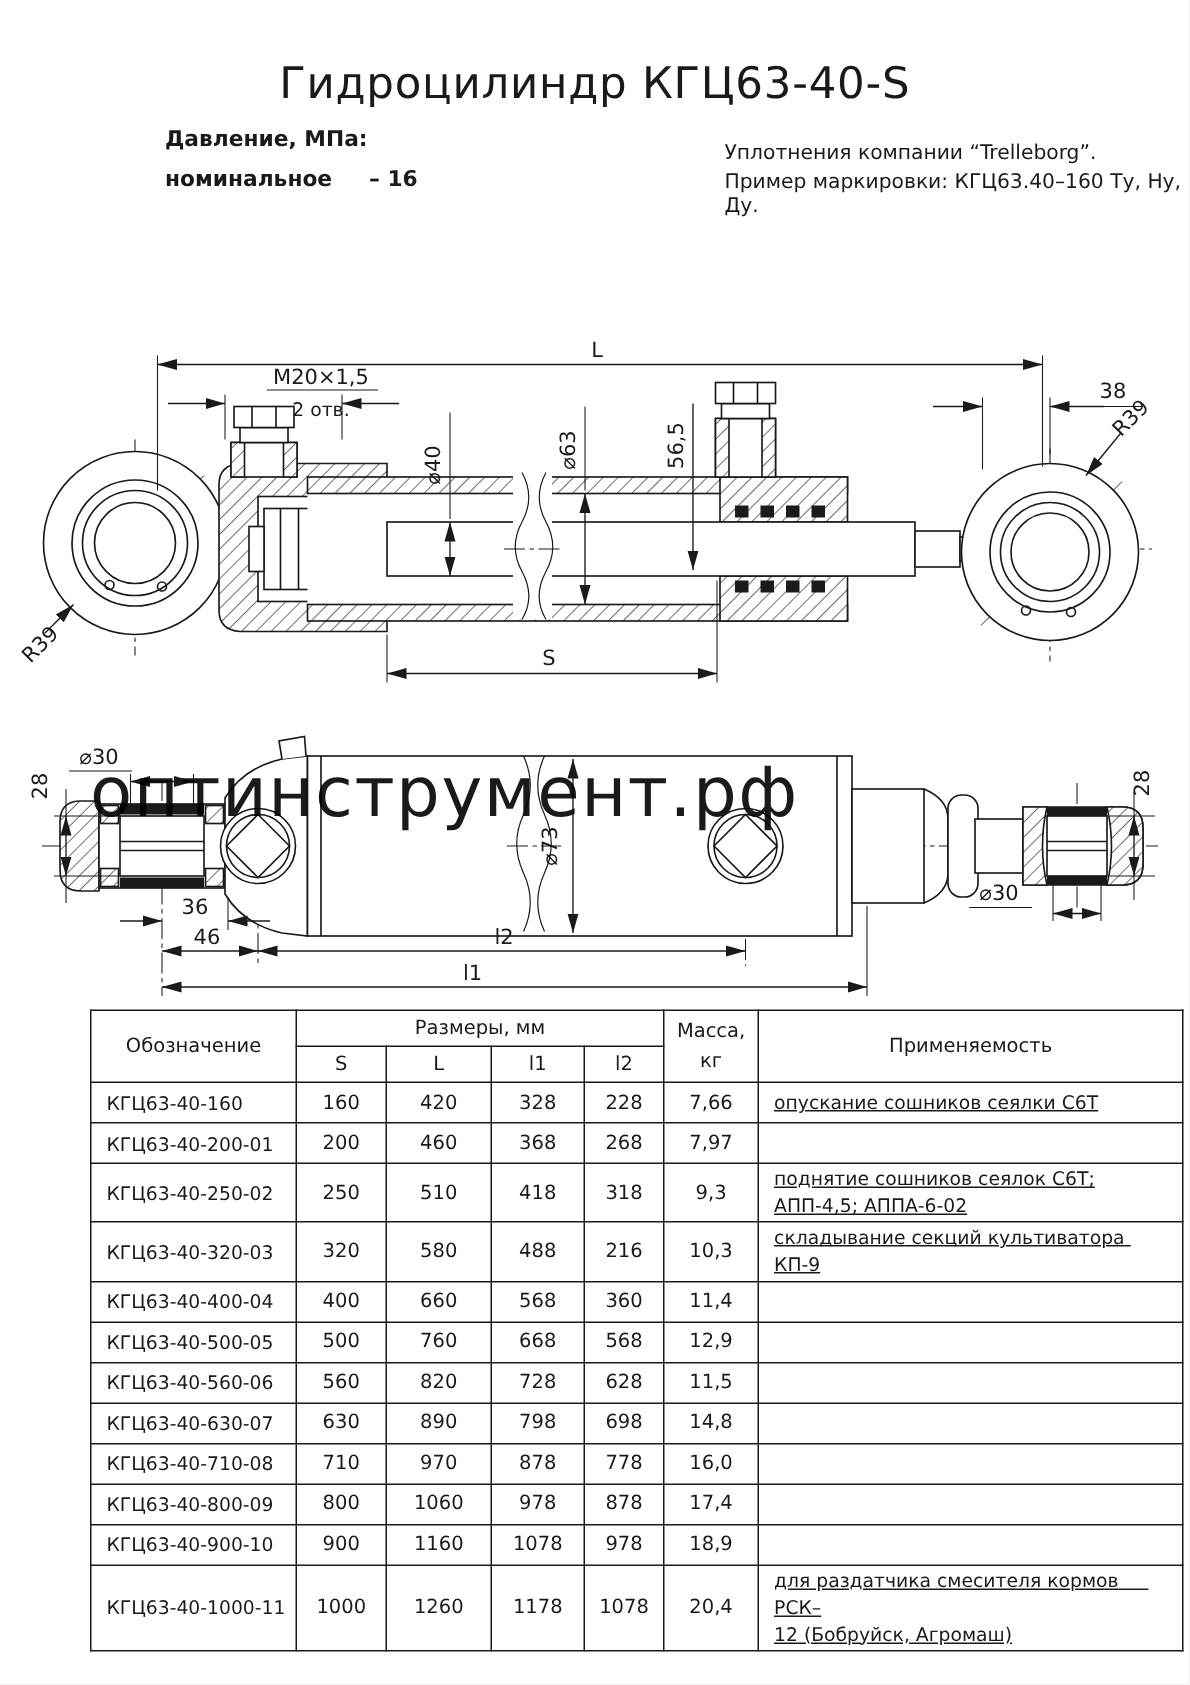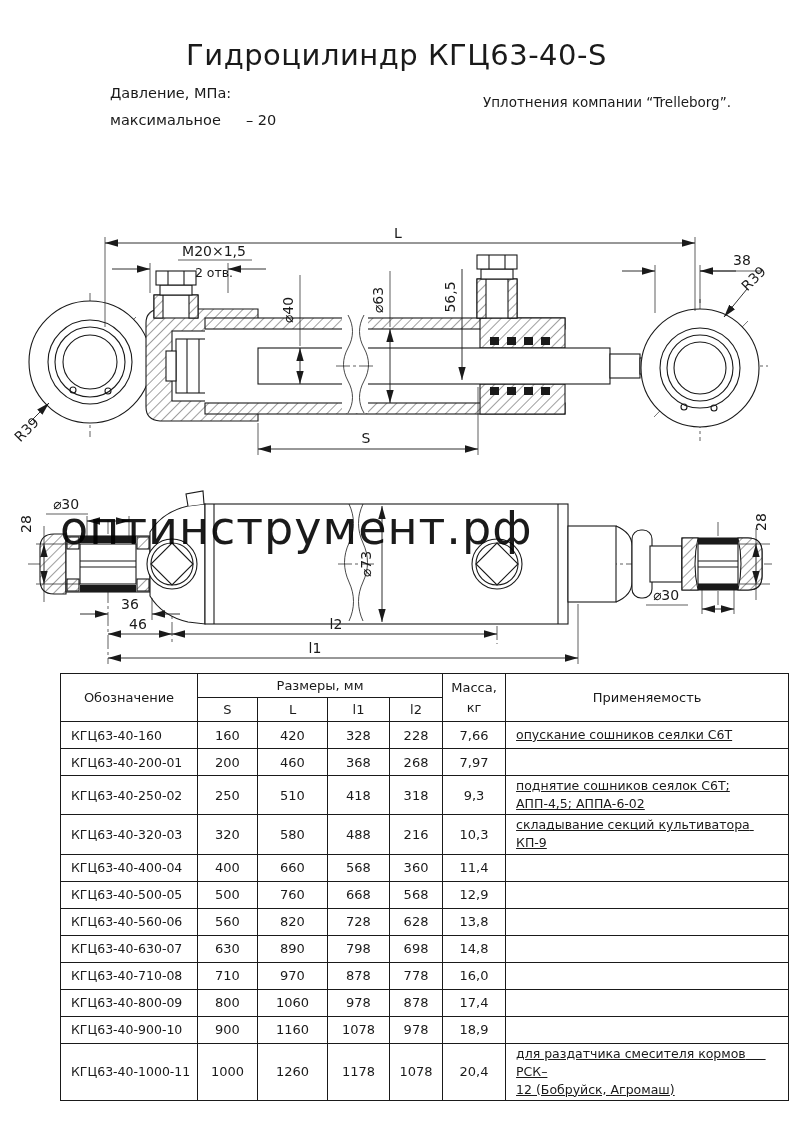--- a/index.html
+++ b/index.html
@@ -1,20 +1,20 @@
 <!DOCTYPE html>
 <html><head>
 <meta charset="utf-8">
 <style>
   html,body{margin:0;padding:0;background:#e8e8e8;}
   .page{position:relative;width:793px;height:1123px;background:#ffffff;margin:0 auto;
         font-family:"DejaVu Sans",sans-serif;color:#1a1a1a;overflow:hidden;}
   .title{position:absolute;top:38px;left:0;width:100%;text-align:center;
          font-size:29px;letter-spacing:.5px;}
-  .specs{position:absolute;left:110px;top:80px;font-size:14.5px;}
+  .specs{position:absolute;left:110px;top:80px;font-size:14.5px;font-weight:bold;}
   .spec-line{display:flex;height:26.5px;align-items:center;}
   .spec-label{width:136px;}
   .notes{position:absolute;left:438px;top:88px;font-size:13.5px;}
   .notes .note-line{height:27px;display:flex;align-items:center;margin-left:45px;}
   svg.dwg{position:absolute;left:0;width:793px;}
   svg text{font-family:"DejaVu Sans",sans-serif;fill:#1a1a1a;}
   text.d{font-size:14px;}
   text.ds{font-size:12.5px;}
   table.dimtable{position:absolute;left:60px;top:673px;border-collapse:collapse;
                  font-size:13px;table-layout:fixed;width:728px;}
@@ -31,27 +31,28 @@
 
 <div class="page">
 
   <div class="title">Гидроцилиндр КГЦ63-40-S</div>
 
   <div class="specs">
     <div class="spec-line">
       <span>Давление, МПа:</span>
     </div>
     <div class="spec-line">
-      <span class="spec-label">максимальное</span>
-      <span>– 20</span>
+      <span class="spec-label">номинальное</span>
+      <span>– 16</span>
     </div>
   </div>
 
   <div class="notes">
     <div class="note-line">Уплотнения компании “Trelleborg”.</div>
+    <div class="note-line">Пример маркировки: КГЦ63.40–160 Ту, Ну, Ду.</div>
   </div>
 
   <svg class="dwg" style="top:225px;height:245px" viewBox="0 0 793 245">
     <defs>
       <pattern id="h1" patternUnits="userSpaceOnUse" width="7" height="7" patternTransform="rotate(45)">
         <rect width="7" height="7" fill="#ffffff"></rect>
         <line x1="0" y1="0" x2="0" y2="7" stroke="#2a2a2a" stroke-width="0.9"></line>
       </pattern>
       <marker id="ar1" viewBox="0 0 12 8" markerWidth="13" markerHeight="9" refX="12" refY="4" orient="auto-start-reverse" markerUnits="userSpaceOnUse">
         <path d="M12,4 L0,0.6 L0,7.4 Z" fill="#1a1a1a"></path>
@@ -378,21 +379,21 @@
         <td>568</td>
         <td>12,9</td>
         <td class="app"></td>
       </tr>
       <tr>
         <td class="name">КГЦ63-40-560-06</td>
         <td>560</td>
         <td>820</td>
         <td>728</td>
         <td>628</td>
-        <td>13,8</td>
+        <td>11,5</td>
         <td class="app"></td>
       </tr>
       <tr>
         <td class="name">КГЦ63-40-630-07</td>
         <td>630</td>
         <td>890</td>
         <td>798</td>
         <td>698</td>
         <td>14,8</td>
         <td class="app"></td>

